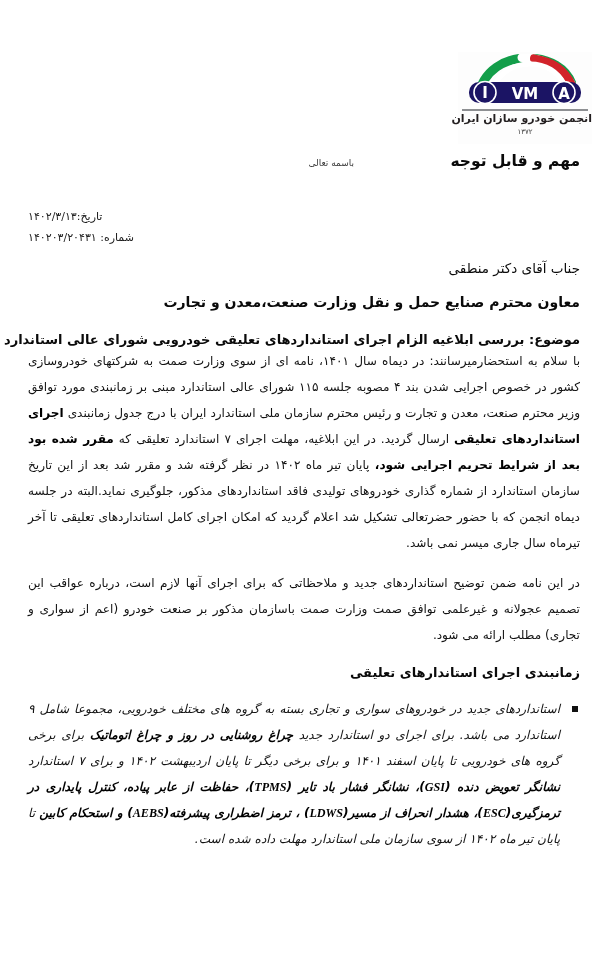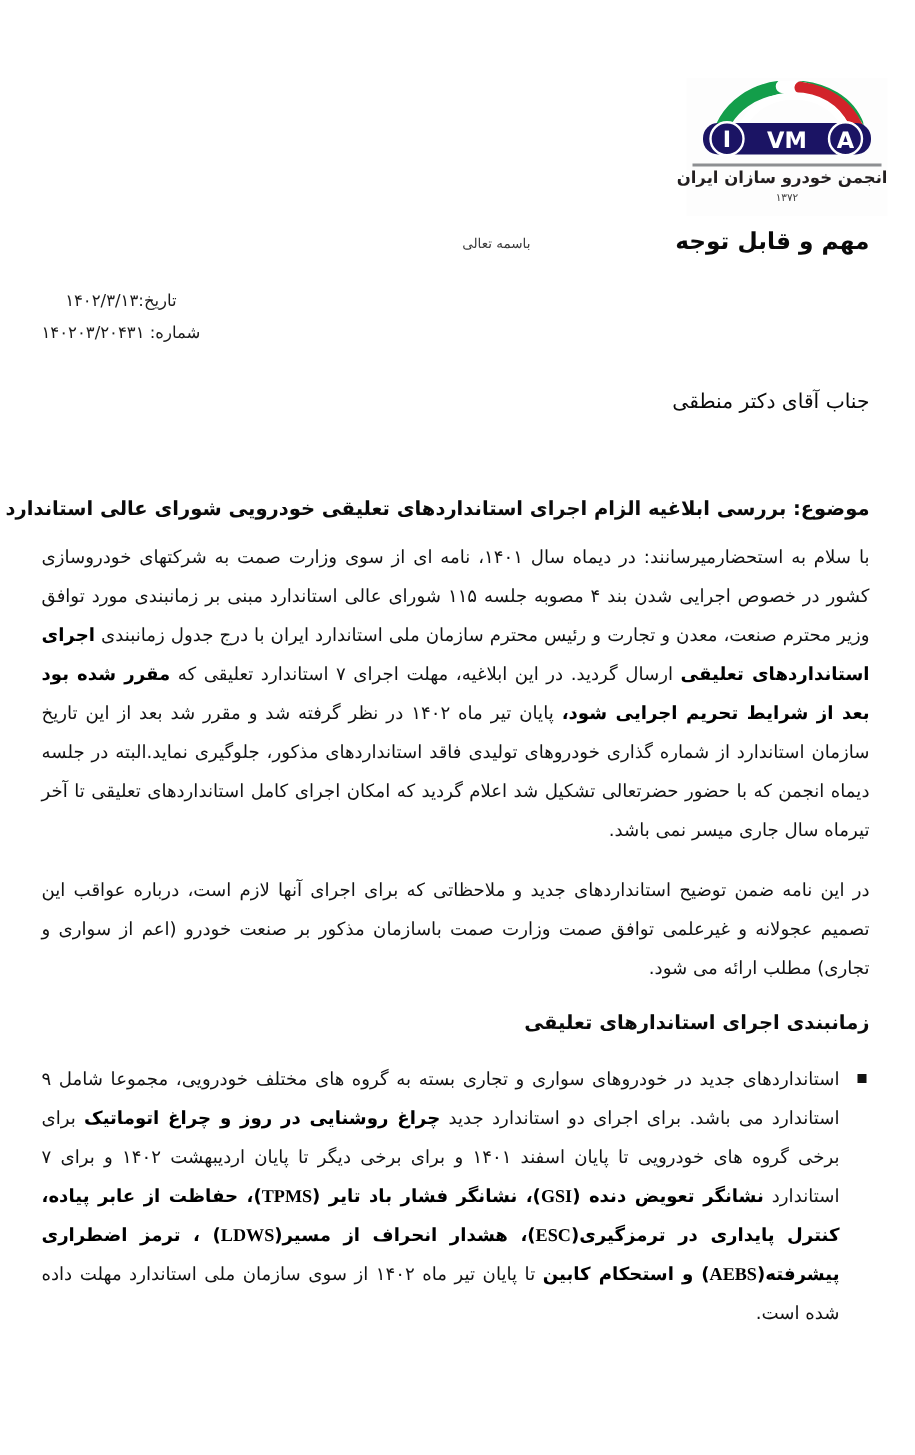--- a/index.html
+++ b/index.html
@@ -106,23 +106,23 @@
     right: 256px;
     font-size: 9px;
     color: #3a3a3a;
     white-space: nowrap;
     margin-left: 13px;
   }
 
   
   .meta {
     position: absolute;
-    top: 190px;
+    top: 206px;
     left: 28px;
-    text-align: center;
+    text-align: left;
     direction: rtl;
   }
   .meta-line {
     font-size: 11px;
     color: #1a1a1a;
     line-height: 21px;
     white-space: nowrap;
   }
 
   
@@ -159,21 +159,21 @@
     font-size: 13px;
     font-weight: 700;
     color: #0a0a0a;
     line-height: 20px;
     white-space: nowrap;
   }
 
   
   .body-block {
     position: absolute;
-    top: 358px;
+    top: 348px;
     right: 30px;
     width: 552px;
     margin-left: 32px;
   }
   p.para {
     margin: 0 0 14px 0;
     font-size: 12.1px;
     line-height: 26px;
     text-align: justify;
     text-justify: inter-word;
@@ -196,20 +196,21 @@
     font-weight: 700;
     color: #0a0a0a;
     line-height: 22px;
   }
 
   
   ul.bullets {
     margin: 0;
     padding: 0;
     list-style: none;
+    font-style: italic;
   }
   ul.bullets li {
     position: relative;
     padding-right: 20px;
     font-size: 12.1px;
     line-height: 26px;
     text-align: justify;
     color: #121212;
   }
   ul.bullets li::before {
@@ -261,20 +262,21 @@
 
   <div class="hdr-basmala">باسمه تعالی</div>
 
   <div class="meta">
     <div class="meta-line">تاریخ:۱۴۰۲/۳/۱۳</div>
     <div class="meta-line">شماره: ۱۴۰۲۰۳/۲۰۴۳۱</div>
   </div>
 
   <div class="addressee">
     <div class="addressee-name">جناب آقای دکتر منطقی</div>
+    <div class="addressee-title">معاون محترم صنایع حمل و نقل وزارت صنعت،معدن و تجارت</div>
   </div>
 
   <div class="subject">موضوع: بررسی ابلاغیه الزام اجرای استانداردهای تعلیقی خودرویی شورای عالی استاندارد ایران</div>
 
   <div class="body-block">
 
     <p class="para"><span>با سلام به استحضارمیرسانند: در دیماه سال ۱۴۰۱، نامه ای از سوی وزارت صمت به شرکتهای خودروسازی کشور در خصوص اجرایی شدن بند ۴ مصوبه جلسه ۱۱۵ شورای عالی استاندارد مبنی بر زمانبندی مورد توافق وزیر محترم صنعت، معدن و تجارت و رئیس محترم سازمان ملی استاندارد ایران با درج جدول زمانبندی </span><b>اجرای استانداردهای تعلیقی</b><span> ارسال گردید. در این ابلاغیه، مهلت اجرای ۷ استاندارد تعلیقی که </span><b>مقرر شده بود بعد از شرایط تحریم اجرایی شود،</b><span> پایان تیر ماه ۱۴۰۲ در نظر گرفته شد و مقرر شد بعد از این تاریخ سازمان استاندارد از شماره گذاری خودروهای تولیدی فاقد استانداردهای مذکور، جلوگیری نماید.البته در جلسه دیماه انجمن که با حضور حضرتعالی تشکیل شد اعلام گردید که امکان اجرای کامل استانداردهای تعلیقی تا آخر تیرماه سال جاری میسر نمی باشد.</span></p>
 
     <p class="para"><span>در این نامه ضمن توضیح استانداردهای جدید و ملاحظاتی که برای اجرای آنها لازم است، درباره عواقب این تصمیم عجولانه و غیرعلمی توافق صمت وزارت صمت باسازمان مذکور بر صنعت خودرو (اعم از سواری و تجاری) مطلب ارائه می شود.</span></p>
 

